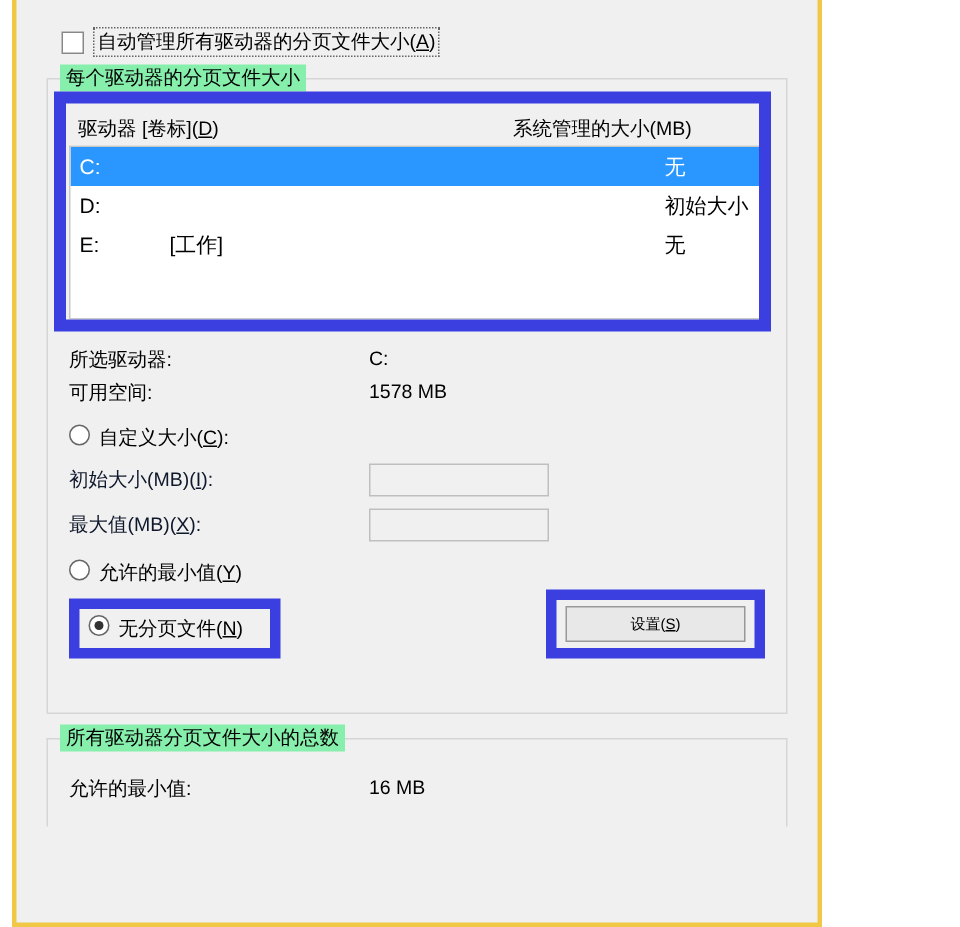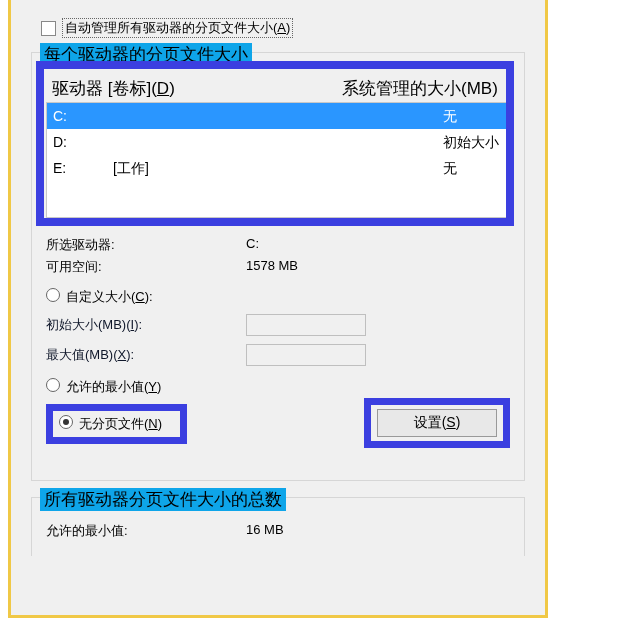--- a/index.html
+++ b/index.html
@@ -45,43 +45,43 @@
     .groupbox {
       position: relative;
       border: 1px solid #d6d6d6;
       margin: 0 0 16px 0;
       padding: 16px 14px 12px 14px;
     }
     .group-caption {
       position: absolute;
       top: -10px;
       left: 8px;
-      background: #0ea5e9;
+      background: #86efac;
       padding: 0 4px;
-      font-size: 17px;
+      font-size: 13px;
     }
 
     
     .drive-list-wrap {
       position: relative;
       margin: 6px 0 18px 0;
     }
     .drive-highlight {
       position: absolute;
       left: -10px;
       top: -14px;
       right: -4px;
       bottom: -8px;
       border: 8px solid #3b3fe0;
       pointer-events: none;
     }
     .drive-header {
       display: flex;
       padding: 2px 6px;
-      font-size: 17px;
+      font-size: 13px;
       align-items: center;
     }
     .drive-header .col-d { flex: 0 0 290px; }
     .drive-header .col-s { flex: 1; }
     .drive-list {
       background: #fff;
       border: 1px solid #c8c8c8;
       height: 116px;
       overflow: hidden;
     }
@@ -156,21 +156,21 @@
       padding: 4px 6px;
       margin-top: -6px;
     }
     .btn {
       display: inline-block;
       min-width: 120px;
       padding: 4px 8px;
       background: #e8e8e8;
       border: 1px solid #999;
       text-align: center;
-      font-size: 14px;
+      font-size: 10px;
     }
 
     .bottom-row { clear: both; margin-top: 24px; }
   </style>
 </head>
 <body>
 
 <div class="outer">
 
   <div class="checkbox-row">

